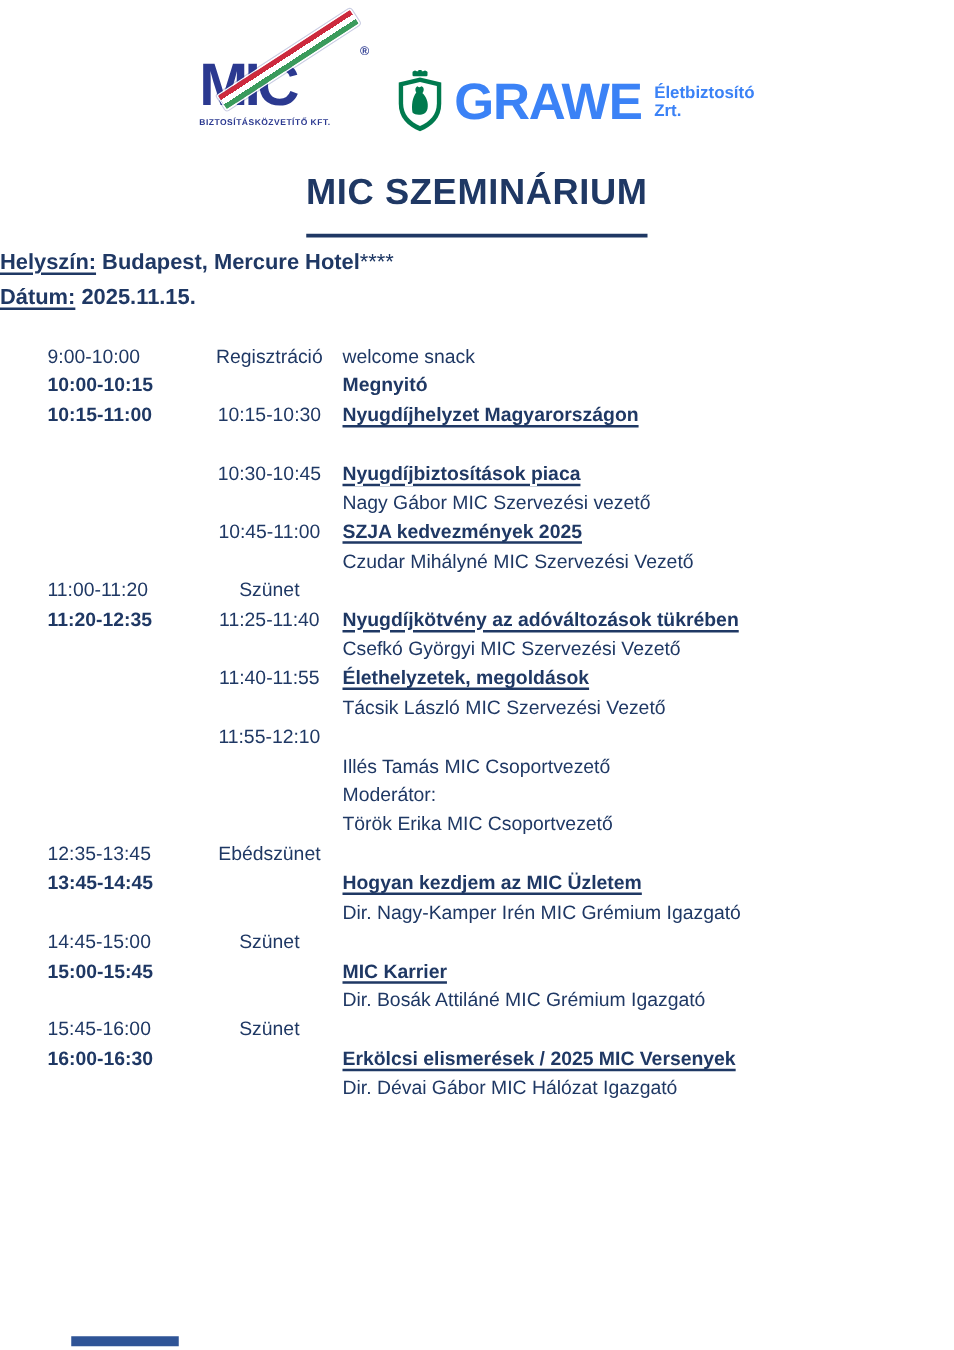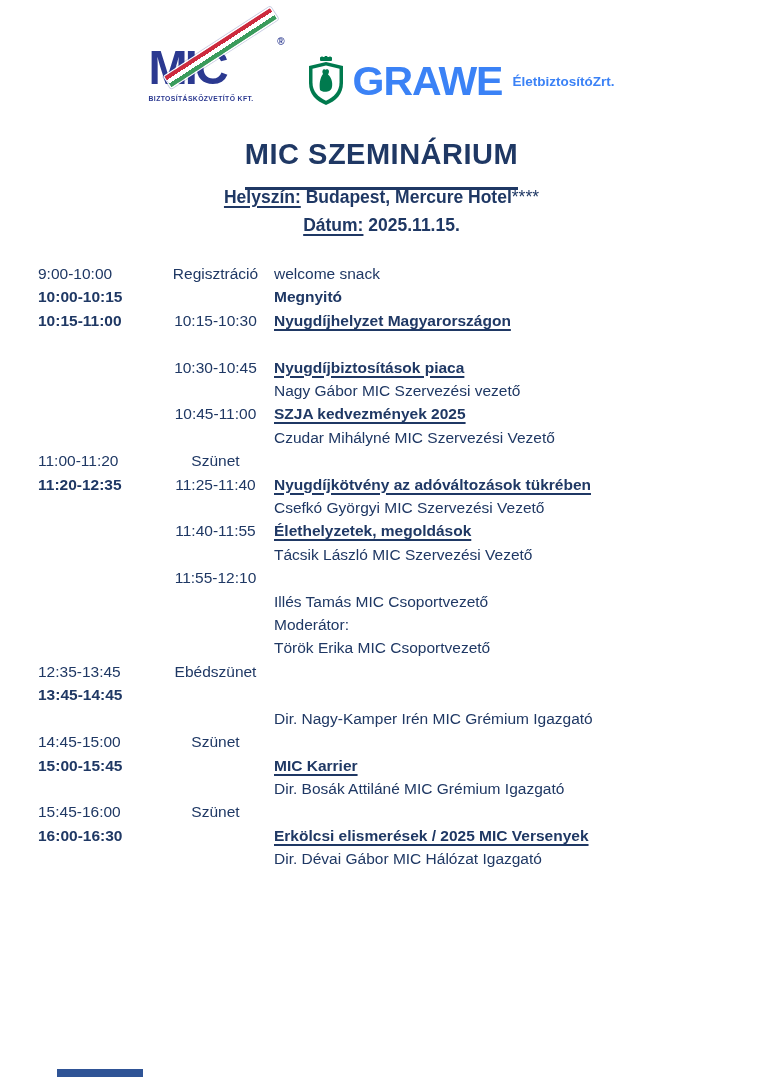--- a/index.html
+++ b/index.html
@@ -36,32 +36,32 @@
   .mic-caption{
     display:block;margin-top:3px;font-size:6.8px;font-weight:bold;
     letter-spacing:.4px;color:#2b3990;white-space:nowrap;
   }
   .grawe-logo{display:flex;align-items:center;gap:8px;padding-top:12px;flex:none;}
   .grawe-shield{width:38px;height:50px;flex:none;}
   .grawe-word{
     font-size:41px;font-weight:800;letter-spacing:-1px;line-height:42px;
   }
   .grawe-sub{
-    display:flex;flex-direction:row;justify-content:flex-end;
+    display:flex;flex-direction:column;justify-content:flex-end;
     font-size:13.5px;font-weight:bold;line-height:15px;margin-left:2px;
   }
   
   .doc-title{
     text-align:center;margin-top:16px;
   }
   .doc-title span{
     font-size:29px;font-weight:800;letter-spacing:.5px;
     border-bottom:3px solid #1f3864;padding-bottom:17px;
   }
-  .info{margin-top:12px;text-align:center;font-size:17.5px;font-weight:bold;}
+  .info{margin-top:24px;font-size:17.5px;font-weight:bold;}
   .info-line{line-height:28px;}
   .info-label{text-decoration:underline;text-underline-offset:3px;text-decoration-thickness:2px;}
   .stars{font-weight:normal;}
   
   .schedule{margin-top:23px;padding:0 30px 0 38px;font-size:15.5px;}
   .row{display:flex;line-height:23.4px;min-height:23.4px;}
   .c1{width:119px;flex:none;}
   .c2{width:117px;flex:none;text-align:center;}
   .c3{flex:1;}
   .b{font-weight:bold;}
@@ -206,20 +206,21 @@
         <span class="c3">Török Erika MIC Csoportvezető</span>
       </div>
       <div class="row">
         <span class="c1">12:35-13:45</span>
         <span class="c2">Ebédszünet</span>
         <span class="c3"></span>
       </div>
       <div class="row">
         <span class="c1 b">13:45-14:45</span>
         <span class="c2"></span>
+        <span class="c3 title">Hogyan kezdjem az MIC Üzletem</span>
       </div>
       <div class="row">
         <span class="c1"></span>
         <span class="c2"></span>
         <span class="c3">Dir. Nagy-Kamper Irén MIC Grémium Igazgató</span>
       </div>
       <div class="row">
         <span class="c1">14:45-15:00</span>
         <span class="c2">Szünet</span>
         <span class="c3"></span>

